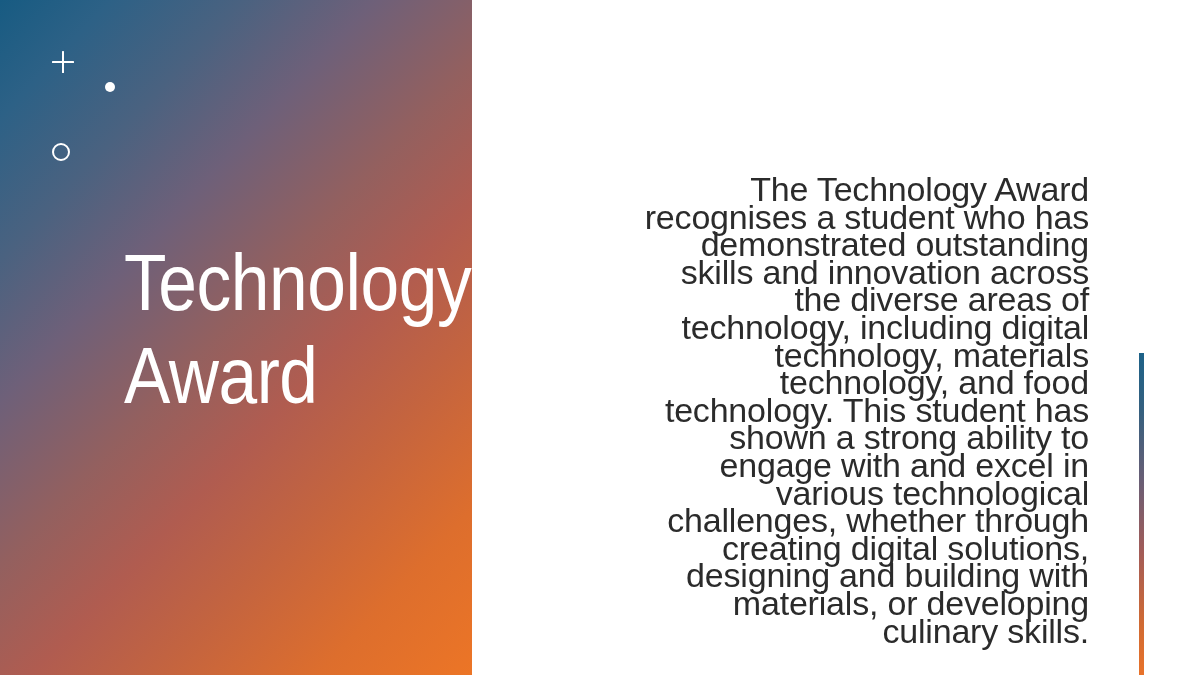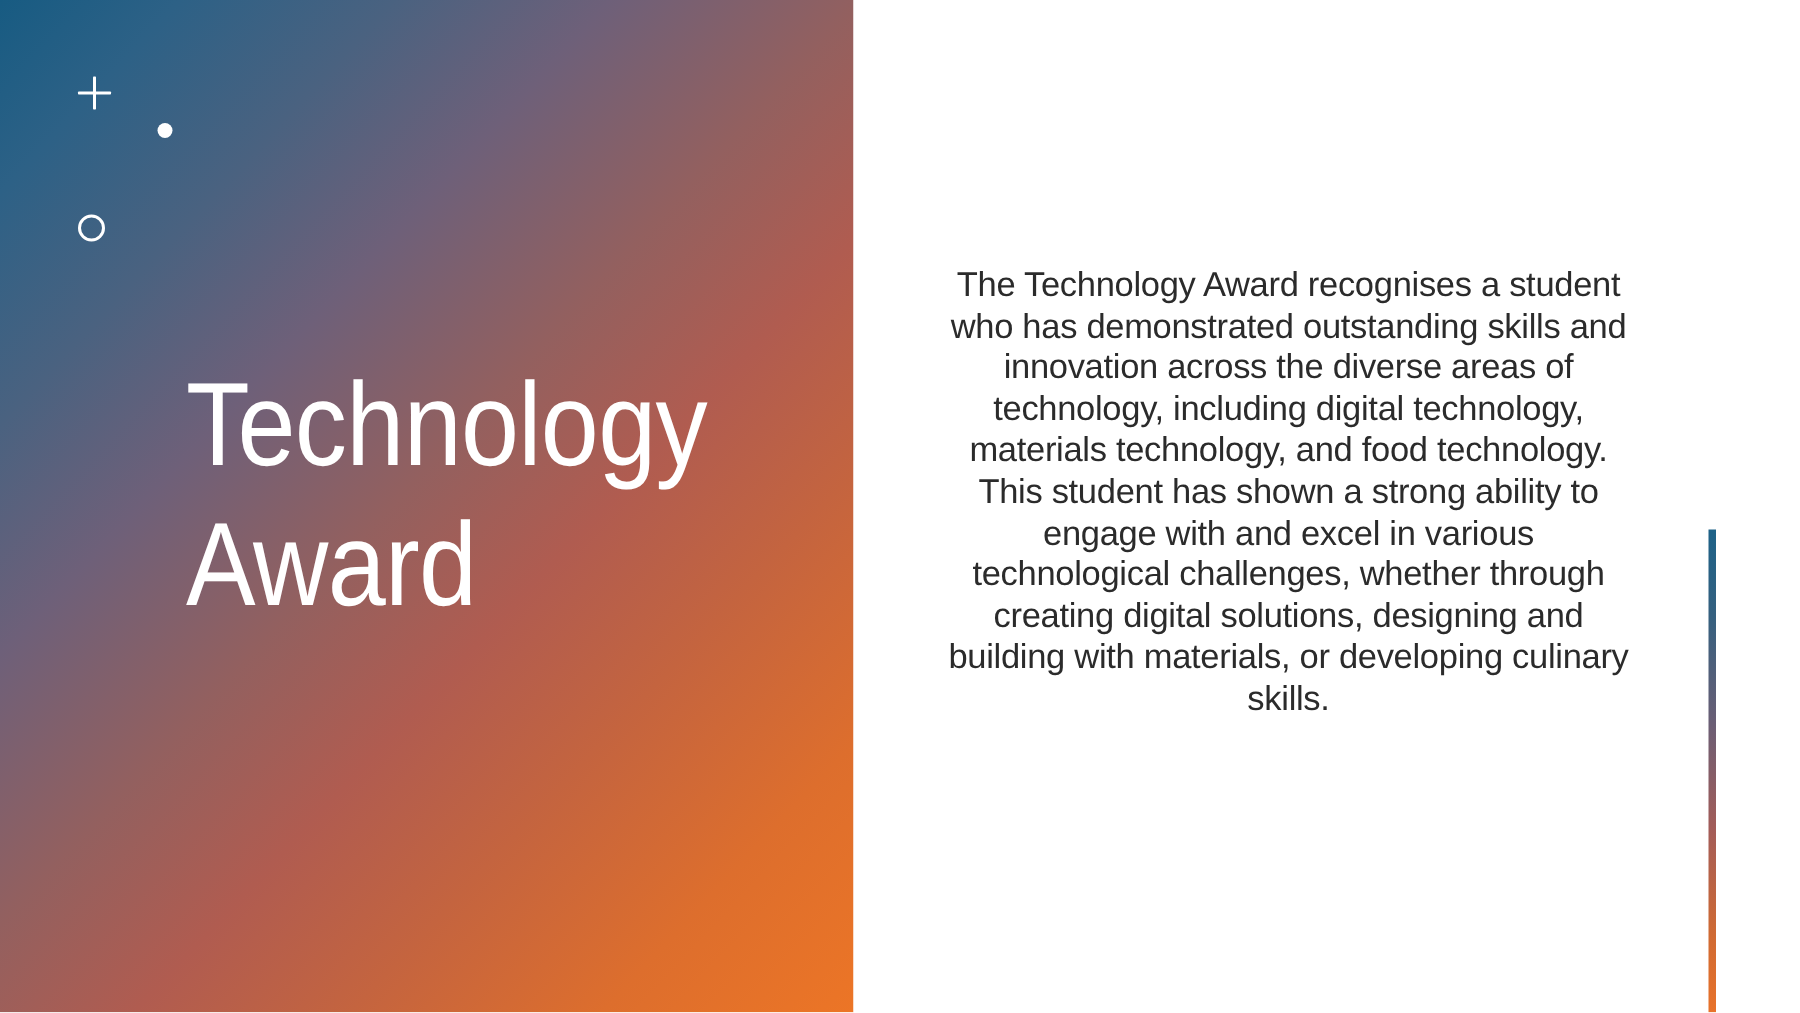--- a/index.html
+++ b/index.html
@@ -15,21 +15,21 @@
     background: #ffffff;
     overflow: hidden;
     font-family: "Liberation Sans", sans-serif;
   }
 
   
   .gradient-panel {
     position: absolute;
     left: 0;
     top: 0;
-    width: 569px;
+    width: 472px;
     height: 675px;
     background: linear-gradient(
       133deg,
       #175b82 0%,
       #2d6186 10%,
       #4a6280 22%,
       #6e6079 34%,
       #93605f 48%,
       #b05c50 60%,
       #c4643f 72%,
@@ -121,24 +121,24 @@
 
   .award-description {
     position: absolute;
     left: 60px;
     top: 176px;
     width: 460px;
     margin: 0;
     color: #2b2b2b;
     font-family: "Liberation Sans", sans-serif;
     font-weight: 400;
-    font-size: 23px;
+    font-size: 34px;
     line-height: 27.6px;
     letter-spacing: -0.2px;
-    text-align: center;
+    text-align: right;
     -webkit-font-smoothing: antialiased;
   }
 
   
   .accent-bar {
     position: absolute;
     left: 1139px;
     top: 353px;
     width: 5px;
     height: 322px;

